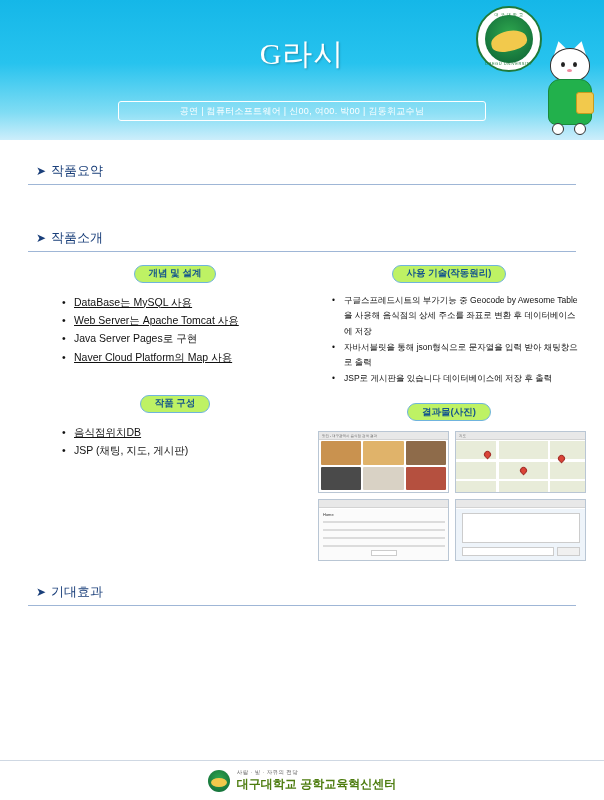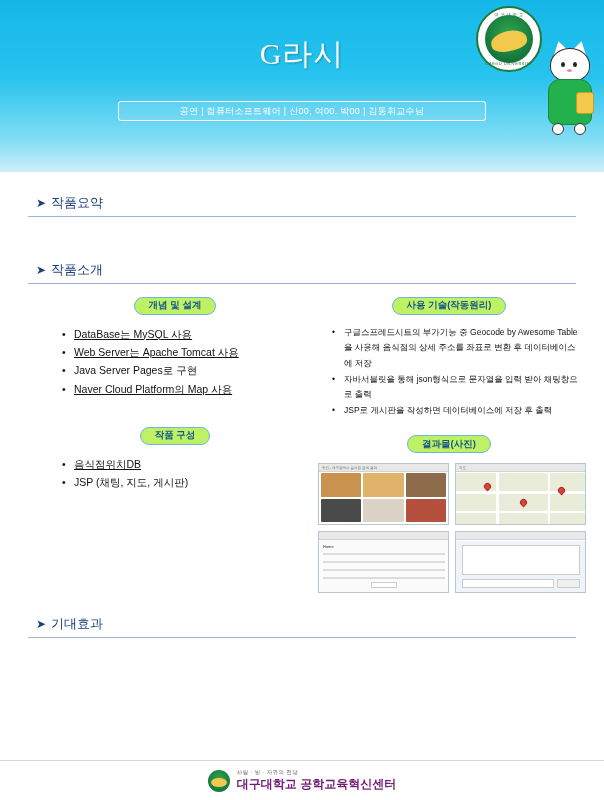--- a/index.html
+++ b/index.html
@@ -9,21 +9,21 @@
     height: 800px;
     font-family: "Liberation Sans", sans-serif;
     background: #ffffff;
     position: relative;
     overflow: hidden;
   }
 
   
   .header {
     position: relative;
-    height: 172px;
+    height: 140px;
     background: linear-gradient(180deg, #15b7e8 0%, #27c3ee 45%, #7fdcf4 80%, #cdeefb 100%);
     overflow: hidden;
   }
   .header-title {
     position: absolute;
     top: 34px;
     left: 0;
     width: 100%;
     text-align: center;
     font-size: 30px;
@@ -230,21 +230,21 @@
   .footer-logo {
     width: 22px; height: 22px; border-radius: 50%;
     background: radial-gradient(circle at 50% 40%, #2fa84f 0%, #14713a 80%);
     position: relative;
   }
   .footer-logo::after {
     content: ""; position: absolute; left: 3px; top: 8px; width: 16px; height: 9px;
     background: #f2c94c; border-radius: 50%;
   }
   .footer-text .small { font-size: 5.5px; color: #666; letter-spacing: 0.4px; }
-  .footer-text .big { font-size: 12px; color: #701a75; font-weight: bold; }
+  .footer-text .big { font-size: 12px; color: #4d7c0f; font-weight: bold; }
 </style>
 </head>
 <body>
 
 <div class="header">
   <div class="header-title">G라시</div>
   <div class="header-sub">공연 | 컴퓨터소프트웨어 | 신00, 여00. 박00 | 김동휘교수님</div>
 
   <div class="emblem">
     <div class="emblem-text">대 구 대 학 교</div>
@@ -302,21 +302,21 @@
       </ul>
     </div>
 
     <div class="col">
       <div style="text-align:center;">
         <span class="pill">사용 기술(작동원리)</span>
       </div>
       <ul class="bullets small">
         <li><span>구글스프레드시트의 부가기능 중 Geocode by Awesome Table을 사용해 음식점의 상세 주소를 좌표로 변환 후 데이터베이스에 저장</span></li>
         <li><span>자바서블릿을 통해 json형식으로 문자열을 입력 받아 채팅창으로 출력</span></li>
-        <li><span>JSP로 게시판을 작성하면 데이터베이스에 저장 후 출력</span></li>
+        <li><span>JSP로 게시판을 있습니다 데이터베이스에 저장 후 출력</span></li>
       </ul>
 
       <div style="text-align:center; margin-top:14px;">
         <span class="pill">결과물(사진)</span>
       </div>
 
       <div class="shots">
 
         <div class="shot food">
           <div class="bar">맛집 - 대구광역시 음식점 검색 결과</div>

